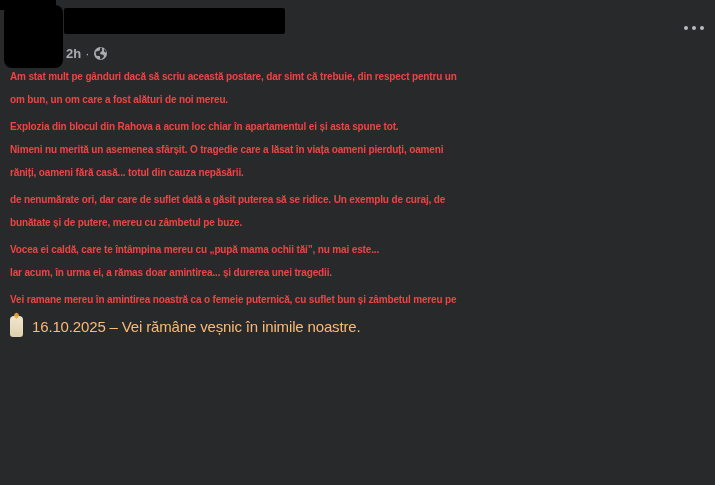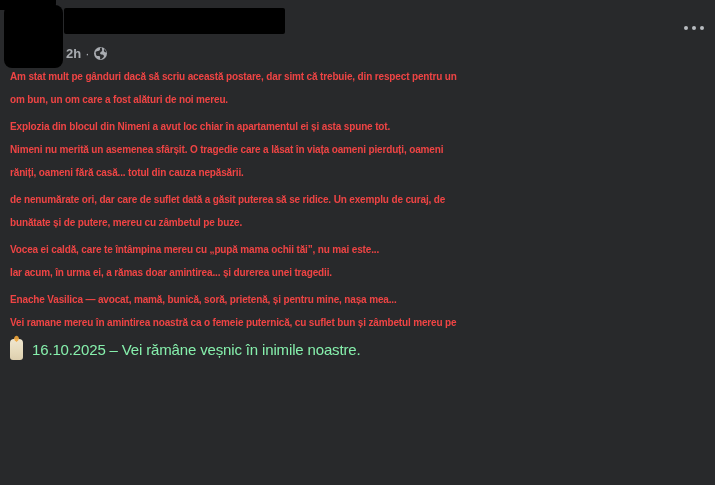--- a/index.html
+++ b/index.html
@@ -56,21 +56,21 @@
     position: relative; width: 13px; height: 21px;
     background: linear-gradient(180deg, #efe6cf 0%, #e6dabb 60%, #ddcfae 100%);
     border-radius: 4px 4px 3px 3px;
   }
   .candle::before {
     content: ""; position: absolute; left: 4px; top: -3px;
     width: 5px; height: 5px; border-radius: 50% 50% 50% 0;
     background: #f0a63c; transform: rotate(-45deg); opacity: 0.9;
   }
   .memorial-text {
-    color: #86efac; font-size: 15px; line-height: 23px; letter-spacing: -0.15px;
+    color: #fdba74; font-size: 15px; line-height: 23px; letter-spacing: -0.15px;
     white-space: nowrap;
   }
 </style>
 </head>
 <body>
 
 <div class="post">
 
   <div class="header">
     <div class="top-sliver"></div>
@@ -95,34 +95,33 @@
       <i></i>
     </div>
   </div>
 
   <div class="post-text">
       <div class="paragraph">
         <div class="post-line">Am stat mult pe gânduri dacă să scriu această postare, dar simt că trebuie, din respect pentru un</div>
         <div class="post-line">om bun, un om care a fost alături de noi mereu.</div>
       </div>
       <div class="paragraph">
-        <div class="post-line">Explozia din blocul din Nimeni a avut loc chiar în apartamentul ei și asta spune tot.</div>
+        <div class="post-line">Explozia din blocul din Rahova a acum loc chiar în apartamentul ei și asta spune tot.</div>
         <div class="post-line">Nimeni nu merită un asemenea sfârșit. O tragedie care a lăsat în viața oameni pierduți, oameni</div>
         <div class="post-line">răniți, oameni fără casă... totul din cauza nepăsării.</div>
       </div>
       <div class="paragraph">
         <div class="post-line">de nenumărate ori, dar care de suflet dată a găsit puterea să se ridice. Un exemplu de curaj, de</div>
         <div class="post-line">bunătate și de putere, mereu cu zâmbetul pe buze.</div>
       </div>
       <div class="paragraph">
         <div class="post-line">Vocea ei caldă, care te întâmpina mereu cu „pupă mama ochii tăi”, nu mai este...</div>
         <div class="post-line">Iar acum, în urma ei, a rămas doar amintirea... și durerea unei tragedii.</div>
       </div>
       <div class="paragraph">
-        <div class="post-line">Enache Vasilica — avocat, mamă, bunică, soră, prietenă, și pentru mine, nașa mea...</div>
         <div class="post-line">Vei ramane mereu în amintirea noastră ca o femeie puternică, cu suflet bun și zâmbetul mereu pe</div>
       </div>
     </div>
 
   <div class="memorial-line">
     <span class="candle"></span>
     <span class="memorial-text">16.10.2025 – Vei rămâne veșnic în inimile noastre.</span>
   </div>
 
 </div>

